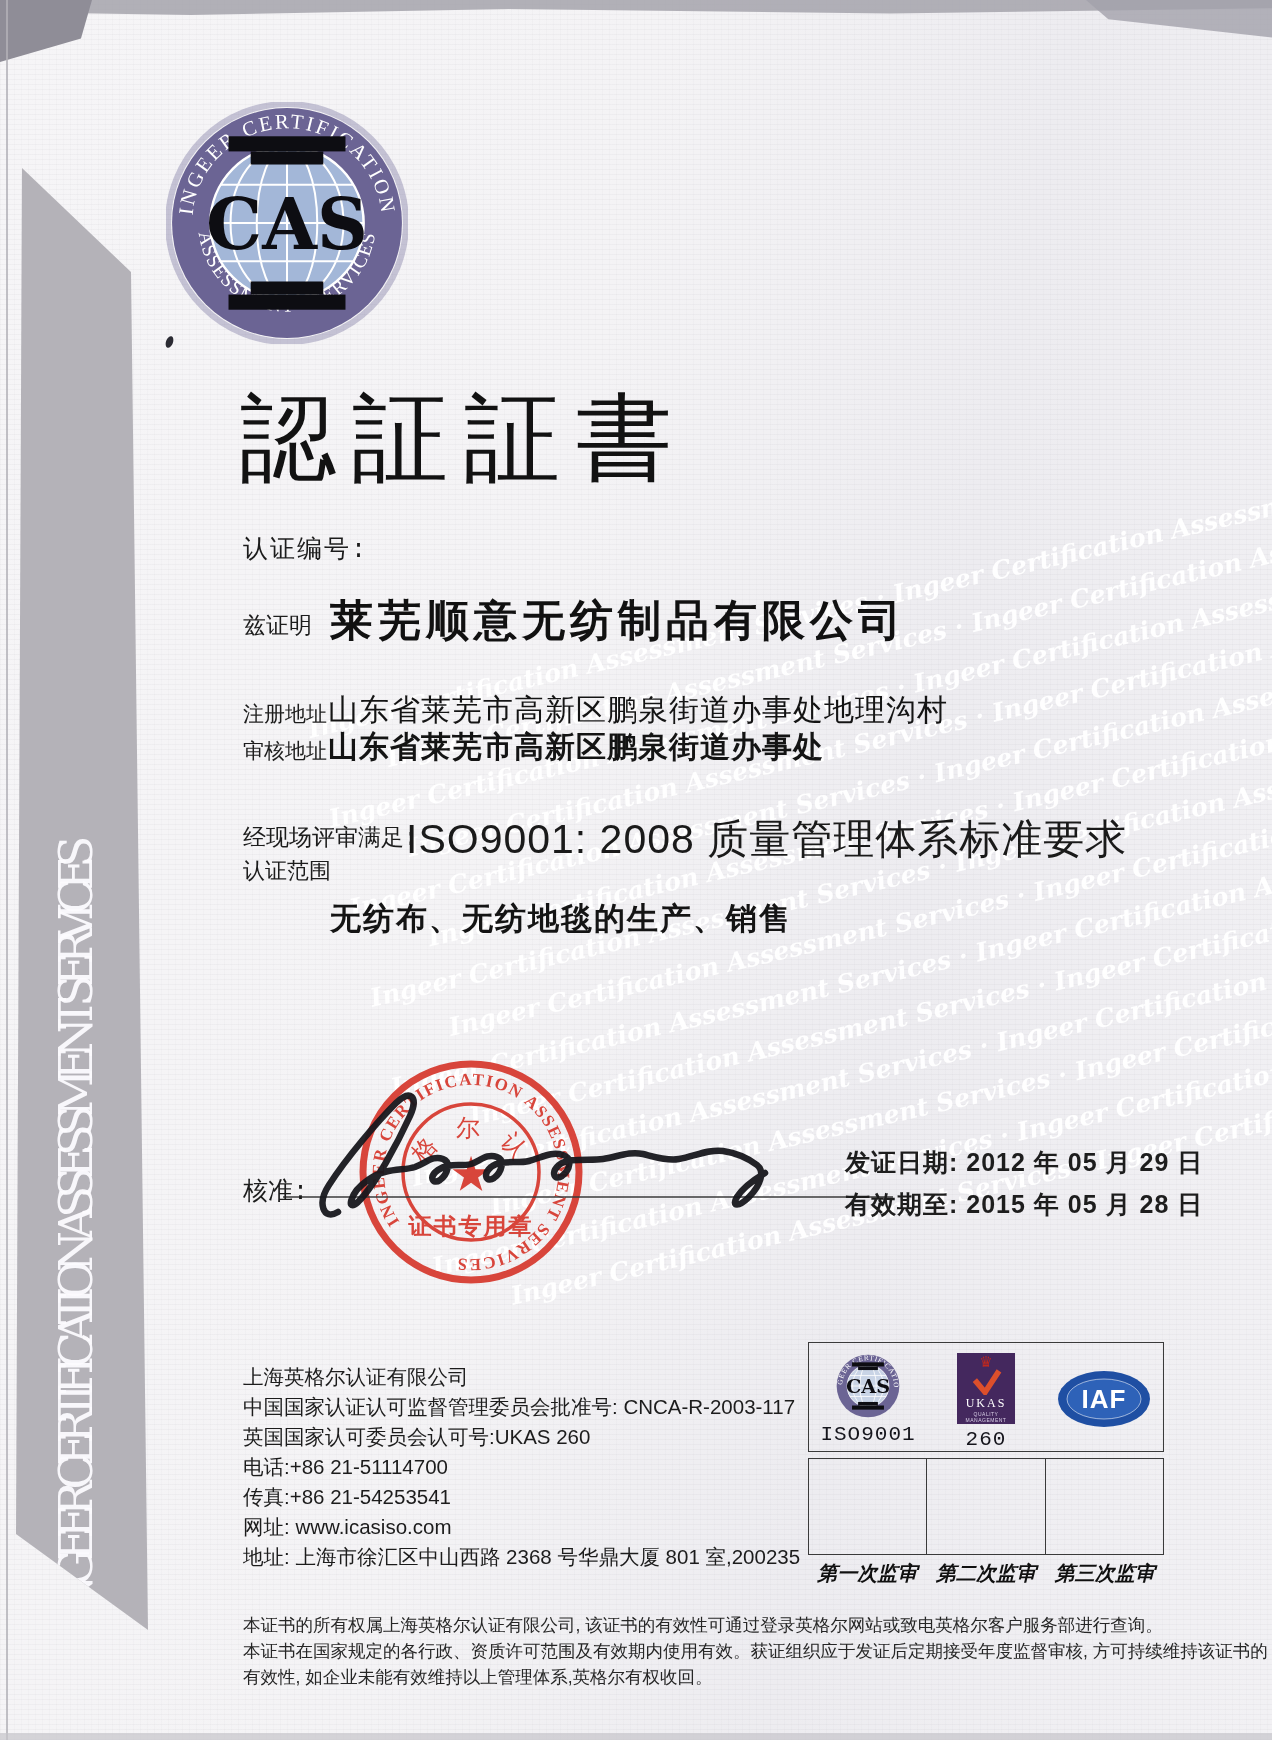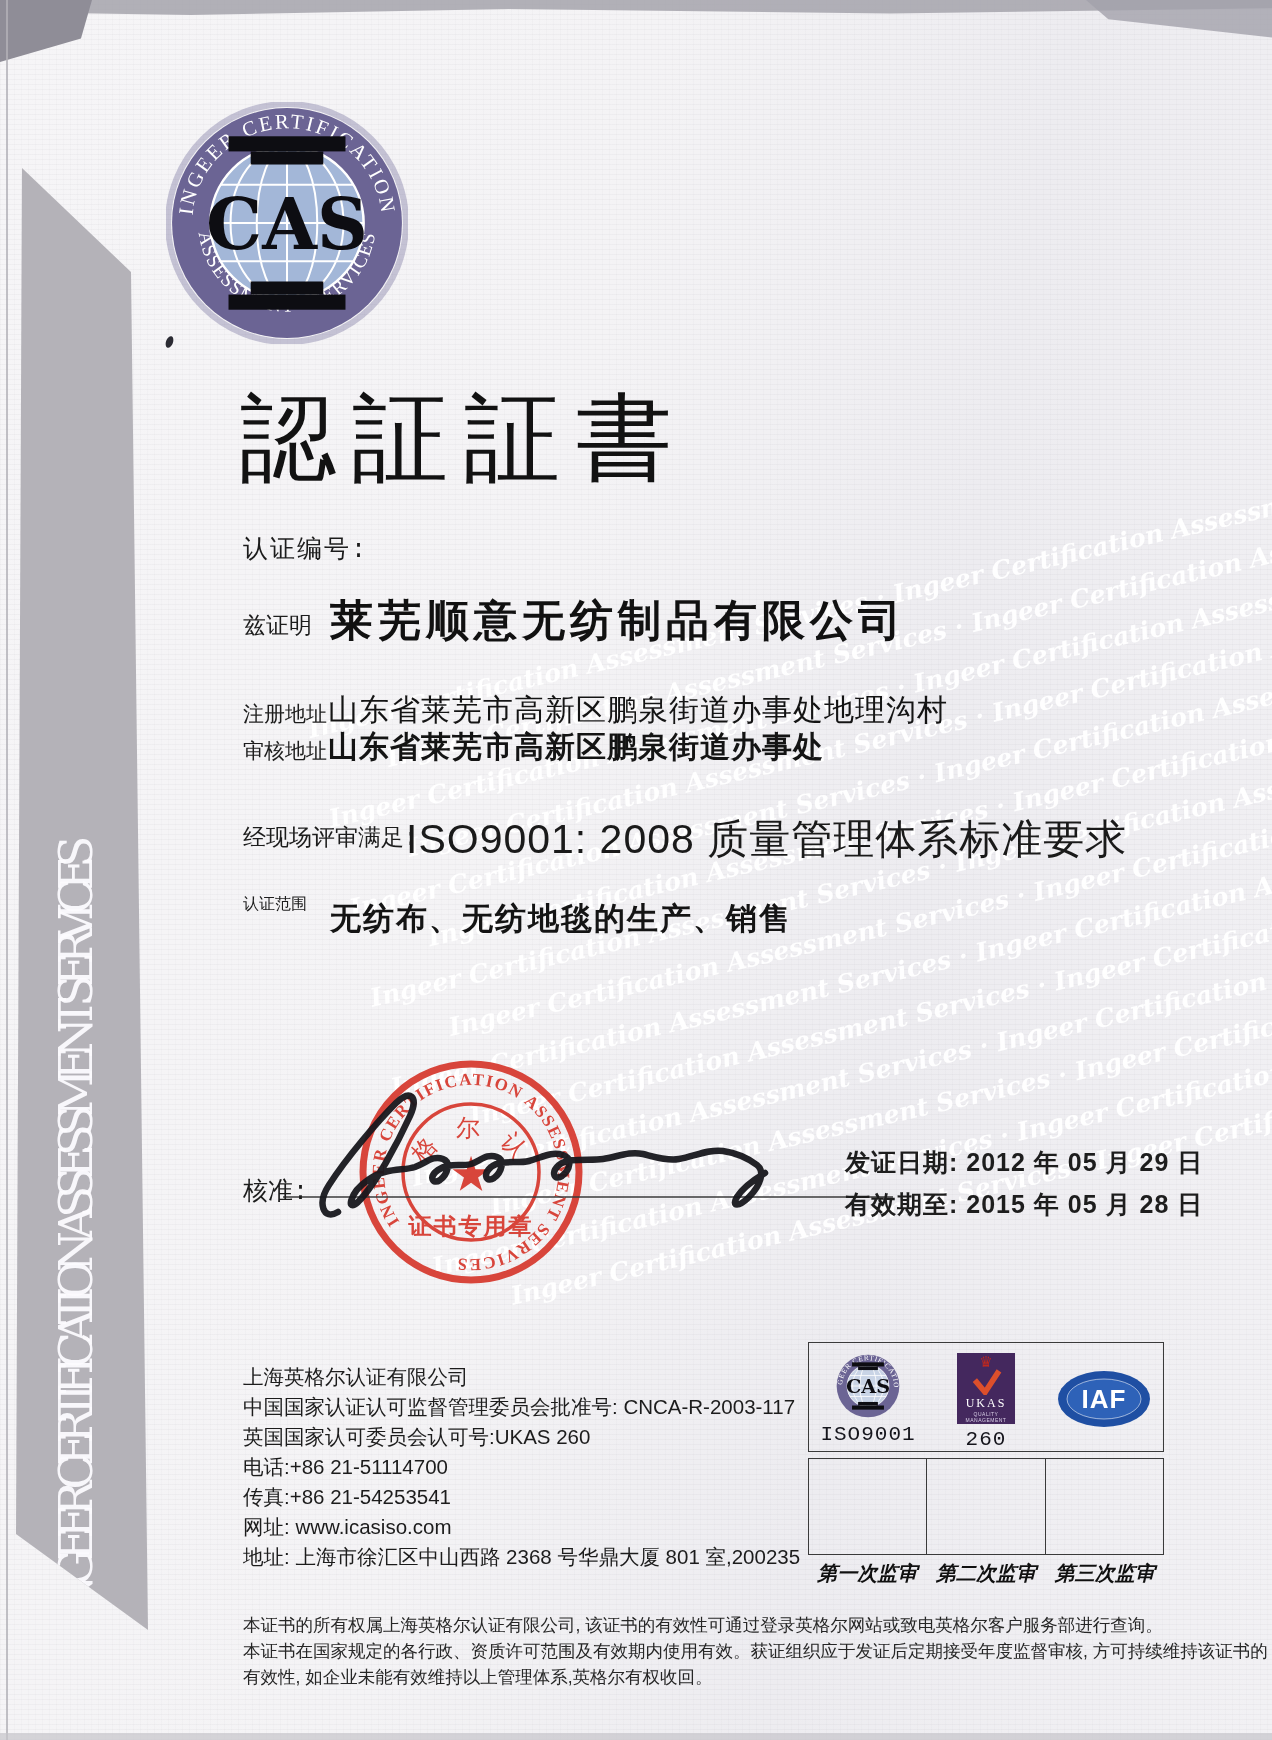--- a/index.html
+++ b/index.html
@@ -47,21 +47,21 @@
   .certno-value{left:374px;top:526px;font-size:29px;letter-spacing:1px;color:#2a2a2a;}
   .certify-label{left:243px;top:610px;font-size:23px;}
   .company-name{left:330px;top:592px;font-family:"DejaVu Serif",serif;font-weight:700;
     font-size:43px;letter-spacing:5px;color:#111;}
   .addr-label1{left:243px;top:700px;font-size:21px;}
   .addr-value1{left:328px;top:690px;font-weight:400;font-size:30px;letter-spacing:1px;color:#141414;}
   .addr-label2{left:243px;top:737px;font-size:21px;}
   .addr-value2{left:328px;top:727px;font-weight:700;font-size:30px;letter-spacing:1px;color:#141414;}
   .standard-label{left:243px;top:822px;font-size:23px;}
   .standard-value{left:406px;top:812px;font-size:41px;letter-spacing:1px;color:#1a1a1a;}
-  .scope-label{left:243px;top:894px;font-size:16px;text-align:center;}
+  .scope-label{left:243px;top:856px;font-size:22px;text-align:center;}
   .scope-value{left:330px;top:898px;font-weight:700;font-size:31px;letter-spacing:2px;color:#141414;}
   .approve-label{left:243px;top:1174px;font-size:25px;}
   .stamp-svg{left:352px;top:1048px;width:238px;height:250px;}
   .sig-svg{left:280px;top:1070px;width:625px;height:180px;}
   .dates{left:845px;top:1146px;font-size:25px;color:#1d1d1d;font-weight:600;}
   .dates .row{margin-bottom:9px;letter-spacing:1px;}
   .issuer{left:243px;top:1366px;font-size:20.5px;color:#1c1c1c;}
   .issuer div{margin-bottom:9px;line-height:21px;}
   .acc-box{left:808px;top:1342px;width:356px;height:110px;border:1.5px solid #3a3a3a;
     display:flex;box-sizing:border-box;}

